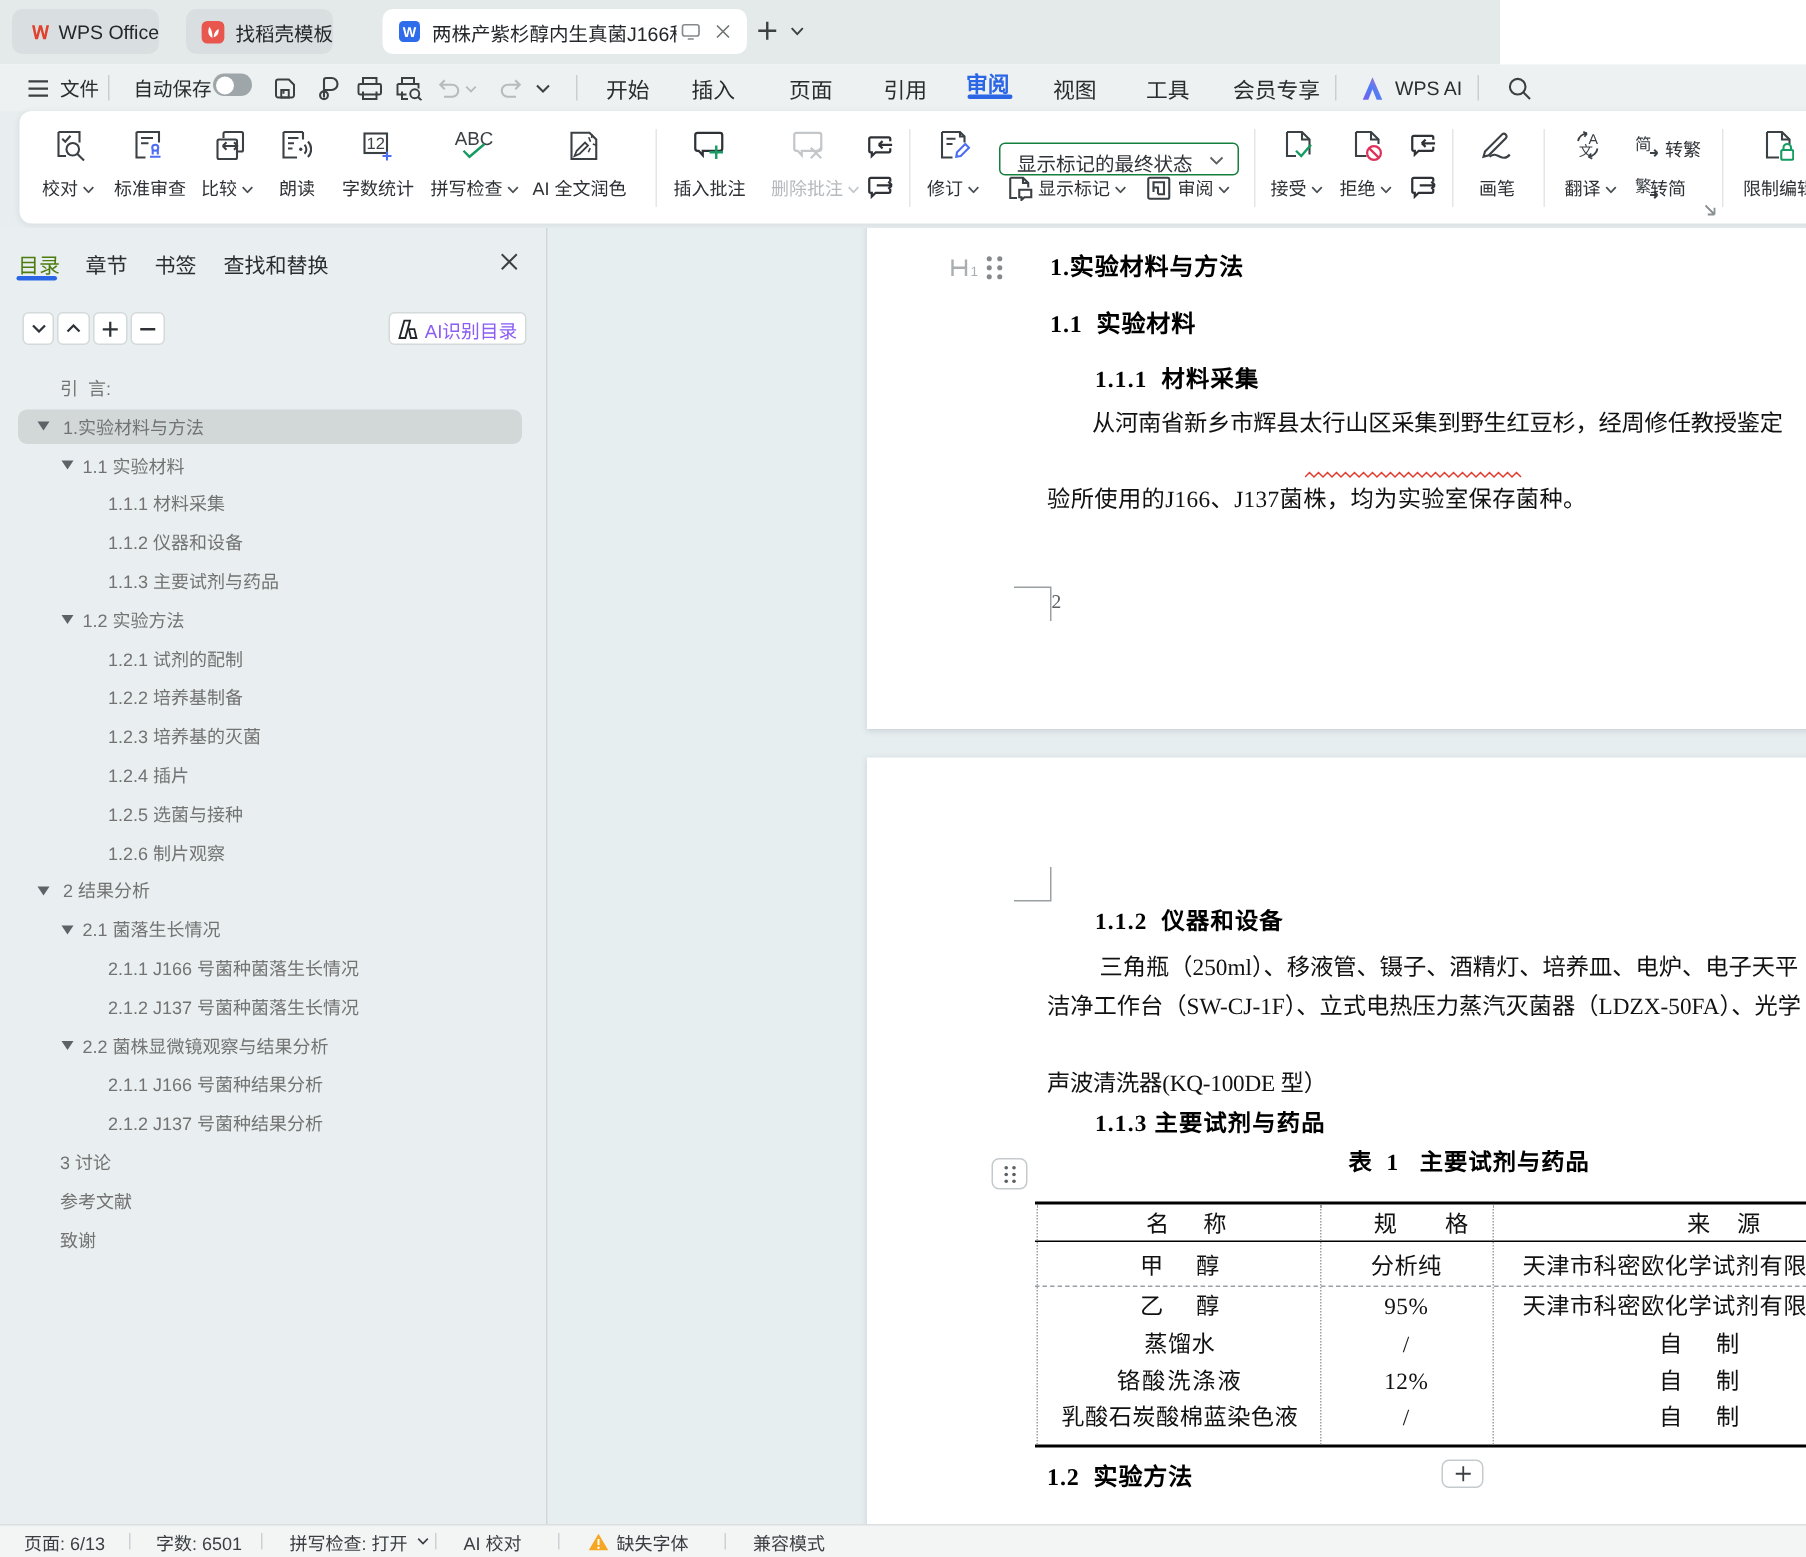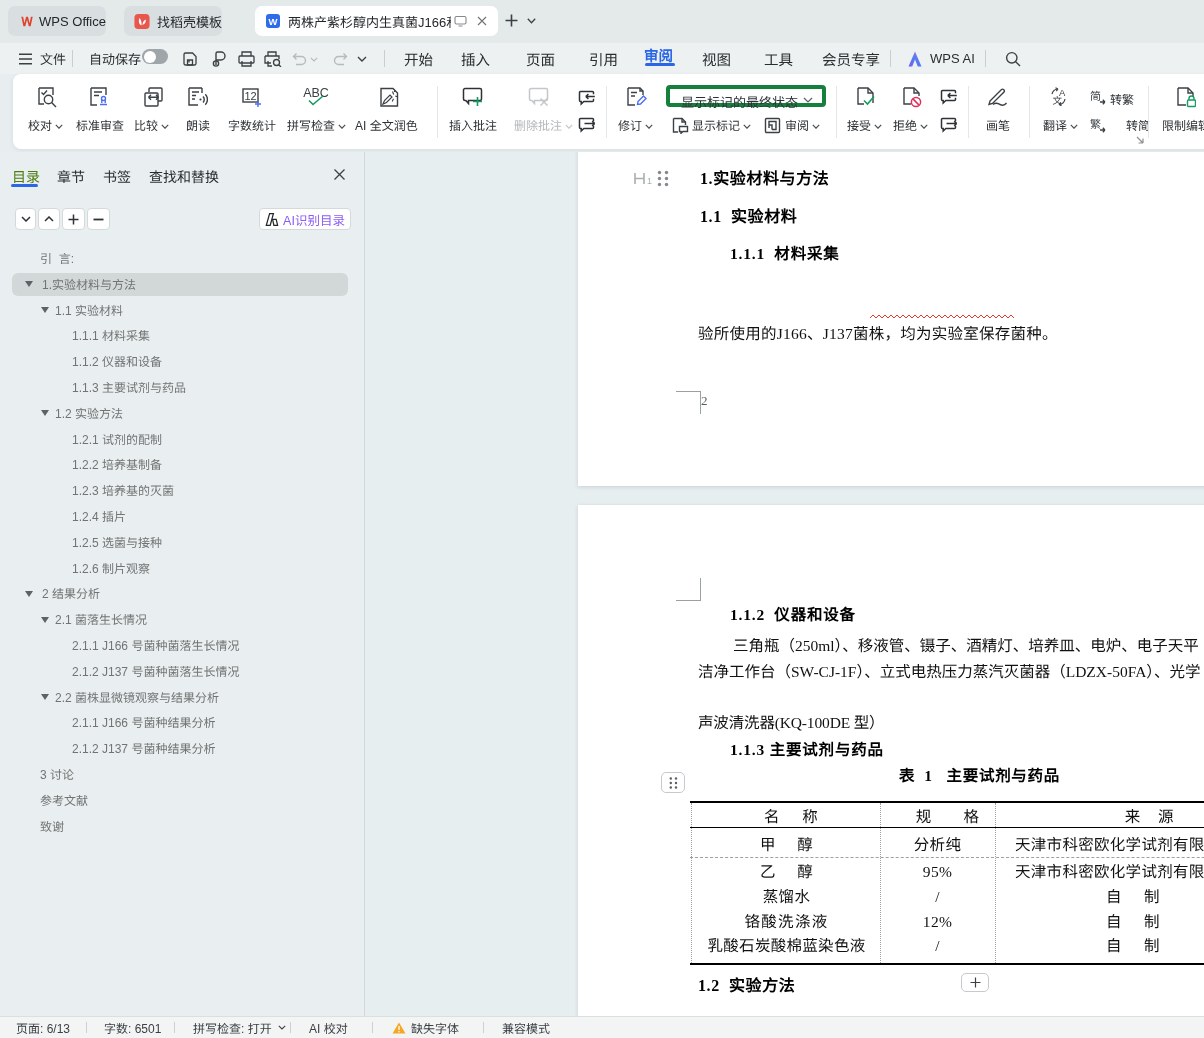--- a/index.html
+++ b/index.html
@@ -1,21 +1,21 @@
 <!DOCTYPE html>
 <html lang="zh-CN"><head>
 <meta charset="utf-8">
 <style>
 html,body{margin:0;padding:0;}
 body{width:1204px;height:1038px;overflow:hidden;position:relative;
  font-family:"Liberation Sans",sans-serif;
  -webkit-font-smoothing:antialiased;}
 .abs{position:absolute;}
 
-#tabbar{position:absolute;left:0;top:0;width:1204px;height:43px;background:#e4e9ea;}
+#tabbar{position:absolute;left:0;top:0;width:1000px;height:43px;background:#e4e9ea;}
 .tab{position:absolute;top:6px;height:30px;border-radius:7px;background:#d9dfe0;
  display:flex;align-items:center;font-size:13px;color:#24272a;white-space:nowrap;overflow:hidden;}
 #tab3{background:#fff;}
 
 #menubar{position:absolute;left:0;top:43px;width:1204px;height:31px;background:#edf1f1;}
 .mitem{position:absolute;top:0;height:31px;display:flex;align-items:center;font-size:14.5px;color:#2a2d30;white-space:nowrap;}
 .msep{position:absolute;top:7px;width:1px;height:17px;background:#c9cfd1;}
 
 #ribbonbg{position:absolute;left:0;top:74px;width:1204px;height:78px;background:#e8eeef;}
 #panel{position:absolute;left:13px;top:0px;width:1250px;height:75px;background:#fff;border-radius:8px;
@@ -241,21 +241,21 @@
 
  <svg class="abs" width="20" height="21" viewBox="0 0 20 21" style="left:627px;top:13px">
   <path d="M1 1 L13 1 L16 4 L16 8 M1 1 L1 18 L8 18" fill="none" stroke="#3b4045" stroke-width="1.4"></path>
   <path d="M13 1 L13 4 L16 4 M4 5.5 L10 5.5 M4 9 L8 9" fill="none" stroke="#3b4045" stroke-width="1.4"></path>
   <path d="M10.5 17.5 L11 14.5 L16.5 9 L19 11.5 L13.5 17 Z" fill="none" stroke="#4d6ef2" stroke-width="1.4"></path>
  </svg>
  <div class="rlabel" style="left:618px;top:41.5px;">修订<svg width="8" height="5" viewBox="0 0 8 5" style="margin-left:3px">
         <path d="M0.8 0.8 L4 4.2 L7.2 0.8" stroke="#4a4f53" stroke-width="1.2" fill="none"></path>
       </svg></div>
 
- <div class="abs" style="left:666px;top:11px;width:160px;height:22px;border:4px solid #15803d;border-radius:4px;background:#fff;box-sizing:border-box;">
+ <div class="abs" style="left:666px;top:21px;width:160px;height:22px;border:1px solid #15803d;border-radius:4px;background:#fff;box-sizing:border-box;">
    <span style="position:absolute;left:11px;top:3px;font-size:13px;color:#2e3236;">显示标记的最终状态</span>
    <svg width="10" height="6" viewBox="0 0 10 6" style="position:absolute;right:9px;top:8px">
         <path d="M1 1 L5 5 L9 1" stroke="#5a5f63" stroke-width="1.2" fill="none"></path>
       </svg>
  </div>
 
  <svg class="abs" width="17" height="17" viewBox="0 0 17 17" style="left:672px;top:43px">
   <path d="M1.5 1.5 L10 1.5 L13.5 5 L13.5 8 M1.5 1.5 L1.5 15 L6 15" fill="none" stroke="#3b4045" stroke-width="1.4"></path>
   <path d="M10 1.5 L10 5 L13.5 5" fill="none" stroke="#3b4045" stroke-width="1.4"></path>
   <path d="M7.5 9.5 L15.5 9.5 L15.5 14.5 L11 14.5 L9 16.3 L9 14.5 L7.5 14.5 Z" fill="none" stroke="#3b4045" stroke-width="1.4"></path>
@@ -321,21 +321,21 @@
 
  <svg class="abs" width="18" height="18" viewBox="0 0 18 18" style="left:1089px;top:14px">
   <text x="1" y="12" font-size="11" fill="#3b4045" font-family="Liberation Sans,sans-serif">简</text>
   <path d="M11 14 L16 14 M16 14 L13.8 11.8 M16 14 L13.8 16.2" stroke="#3b4045" stroke-width="1.3" fill="none"></path>
  </svg>
  <div class="rlabel" style="left:1110px;top:16px;">转繁</div>
  <svg class="abs" width="18" height="18" viewBox="0 0 18 18" style="left:1089px;top:42px">
   <text x="1" y="12" font-size="11" fill="#3b4045" font-family="Liberation Sans,sans-serif">繁</text>
   <path d="M11 14 L16 14 M16 14 L13.8 11.8 M16 14 L13.8 16.2" stroke="#3b4045" stroke-width="1.3" fill="none"></path>
  </svg>
- <div class="rlabel" style="left:1126px;top:41.5px;">转简</div>
+ <div class="rlabel" style="left:1100px;top:41.5px;">转简</div>
  <svg class="abs" width="9" height="9" viewBox="0 0 9 9" style="left:1136px;top:62px">
   <path d="M1 1 L7 7 M7 7 L7 2.5 M7 7 L2.5 7" stroke="#8a8f92" stroke-width="1.2" fill="none"></path>
  </svg>
  <div class="rsep" style="left:1148px;"></div>
 
  <svg class="abs" width="20" height="22" viewBox="0 0 20 22" style="left:1176px;top:13px">
   <path d="M2 1 L12 1 L17 6 L17 9 M2 1 L2 18 L10 18" fill="none" stroke="#3b4045" stroke-width="1.4"></path>
   <path d="M12 1 L12 6 L17 6" fill="none" stroke="#3b4045" stroke-width="1.4"></path>
   <rect x="11.5" y="13" width="8" height="6.5" rx="1" fill="none" stroke="#169b62" stroke-width="1.4"></rect>
   <path d="M13 13 L13 11.5 A2.5 2.5 0 0 1 18 11.5 L18 13" fill="none" stroke="#169b62" stroke-width="1.4"></path>
@@ -355,20 +355,21 @@
             <circle cx="9.5" cy="2.5" r="1.7"></circle>
             <circle cx="2.5" cy="8.5" r="1.7"></circle>
             <circle cx="9.5" cy="8.5" r="1.7"></circle>
             <circle cx="2.5" cy="14.5" r="1.7"></circle>
             <circle cx="9.5" cy="14.5" r="1.7"></circle>
           </g>
       </svg>
       <div class="dhead" style="left:122px;top:57.5px;font-size:16px;letter-spacing:0.6px;">1.实验材料与方法</div>
       <div class="dhead" style="left:122px;top:96px;font-size:16px;letter-spacing:0.6px;">1.1&nbsp;&nbsp;实验材料</div>
       <div class="dhead" style="left:152px;top:133px;font-size:15.5px;letter-spacing:0.8px;">1.1.1&nbsp;&nbsp;材料采集</div>
+      <div class="dline" style="left:150px;top:157.6px;">从河南省新乡市辉县太行山区采集到野生红豆杉，经周修任教授鉴定</div>
       <svg class="abs" width="146" height="5" viewBox="0 0 146 5" style="left:292px;top:201.5px">
         <path d="M0 4 L3 1 L6 4 L9 1 L12 4 L15 1 L18 4 L21 1 L24 4 L27 1 L30 4 L33 1 L36 4 L39 1 L42 4 L45 1 L48 4 L51 1 L54 4 L57 1 L60 4 L63 1 L66 4 L69 1 L72 4 L75 1 L78 4 L81 1 L84 4 L87 1 L90 4 L93 1 L96 4 L99 1 L102 4 L105 1 L108 4 L111 1 L114 4 L117 1 L120 4 L123 1 L126 4 L129 1 L132 4 L135 1 L138 4 L141 1 L144 4" stroke="#e03c2f" stroke-width="1" fill="none"></path>
       </svg>
       <div class="dline" style="left:120px;top:209px;letter-spacing:0.25px;">验所使用的J166、J137菌株，均为实验室保存菌种。</div>
       <div class="abs" style="left:98px;top:278.5px;width:24px;height:1px;background:#9ba0a3;"></div>
       <div class="abs" style="left:121.5px;top:278.5px;width:1px;height:23px;background:#9ba0a3;"></div>
       <div class="abs" style="left:123px;top:281px;font-size:13px;color:#5a5f63;font-family:'Liberation Serif',serif;">2</div>
     </div>
     <div class="page doc" style="top:353px;height:560px;">
       <div class="abs" style="left:121.5px;top:73px;width:1px;height:23px;background:#9ba0a3;"></div>

